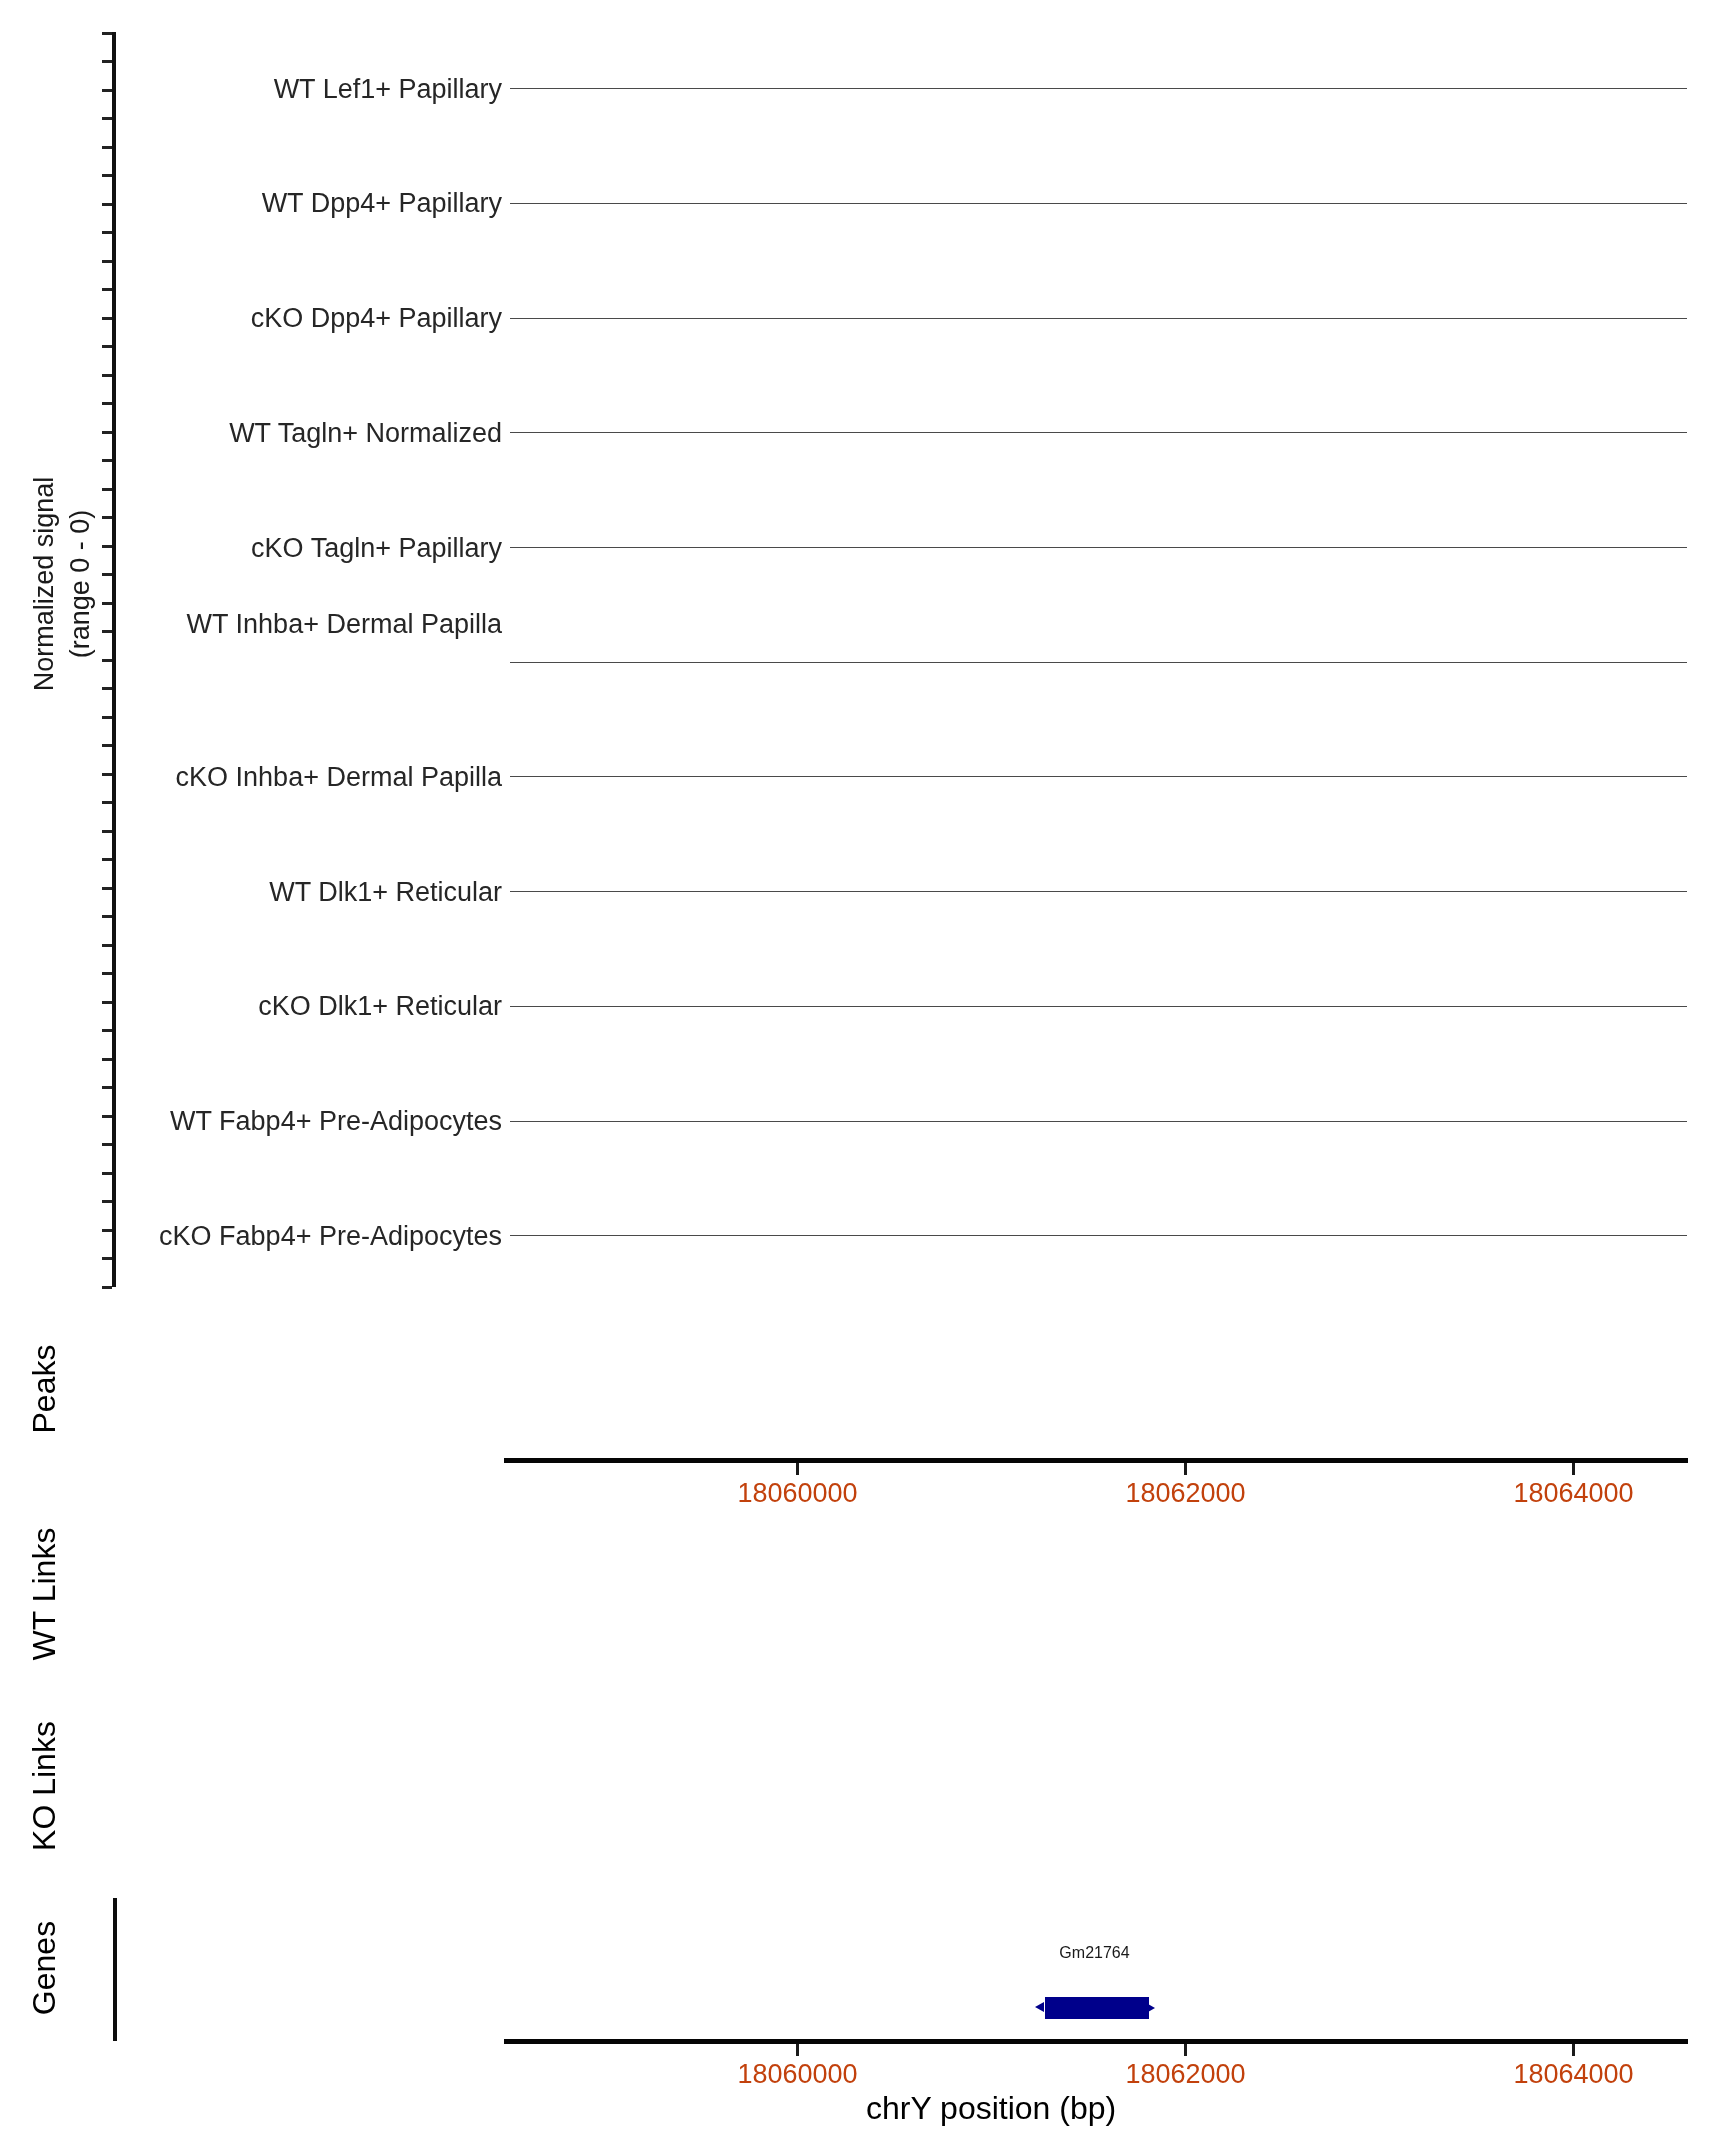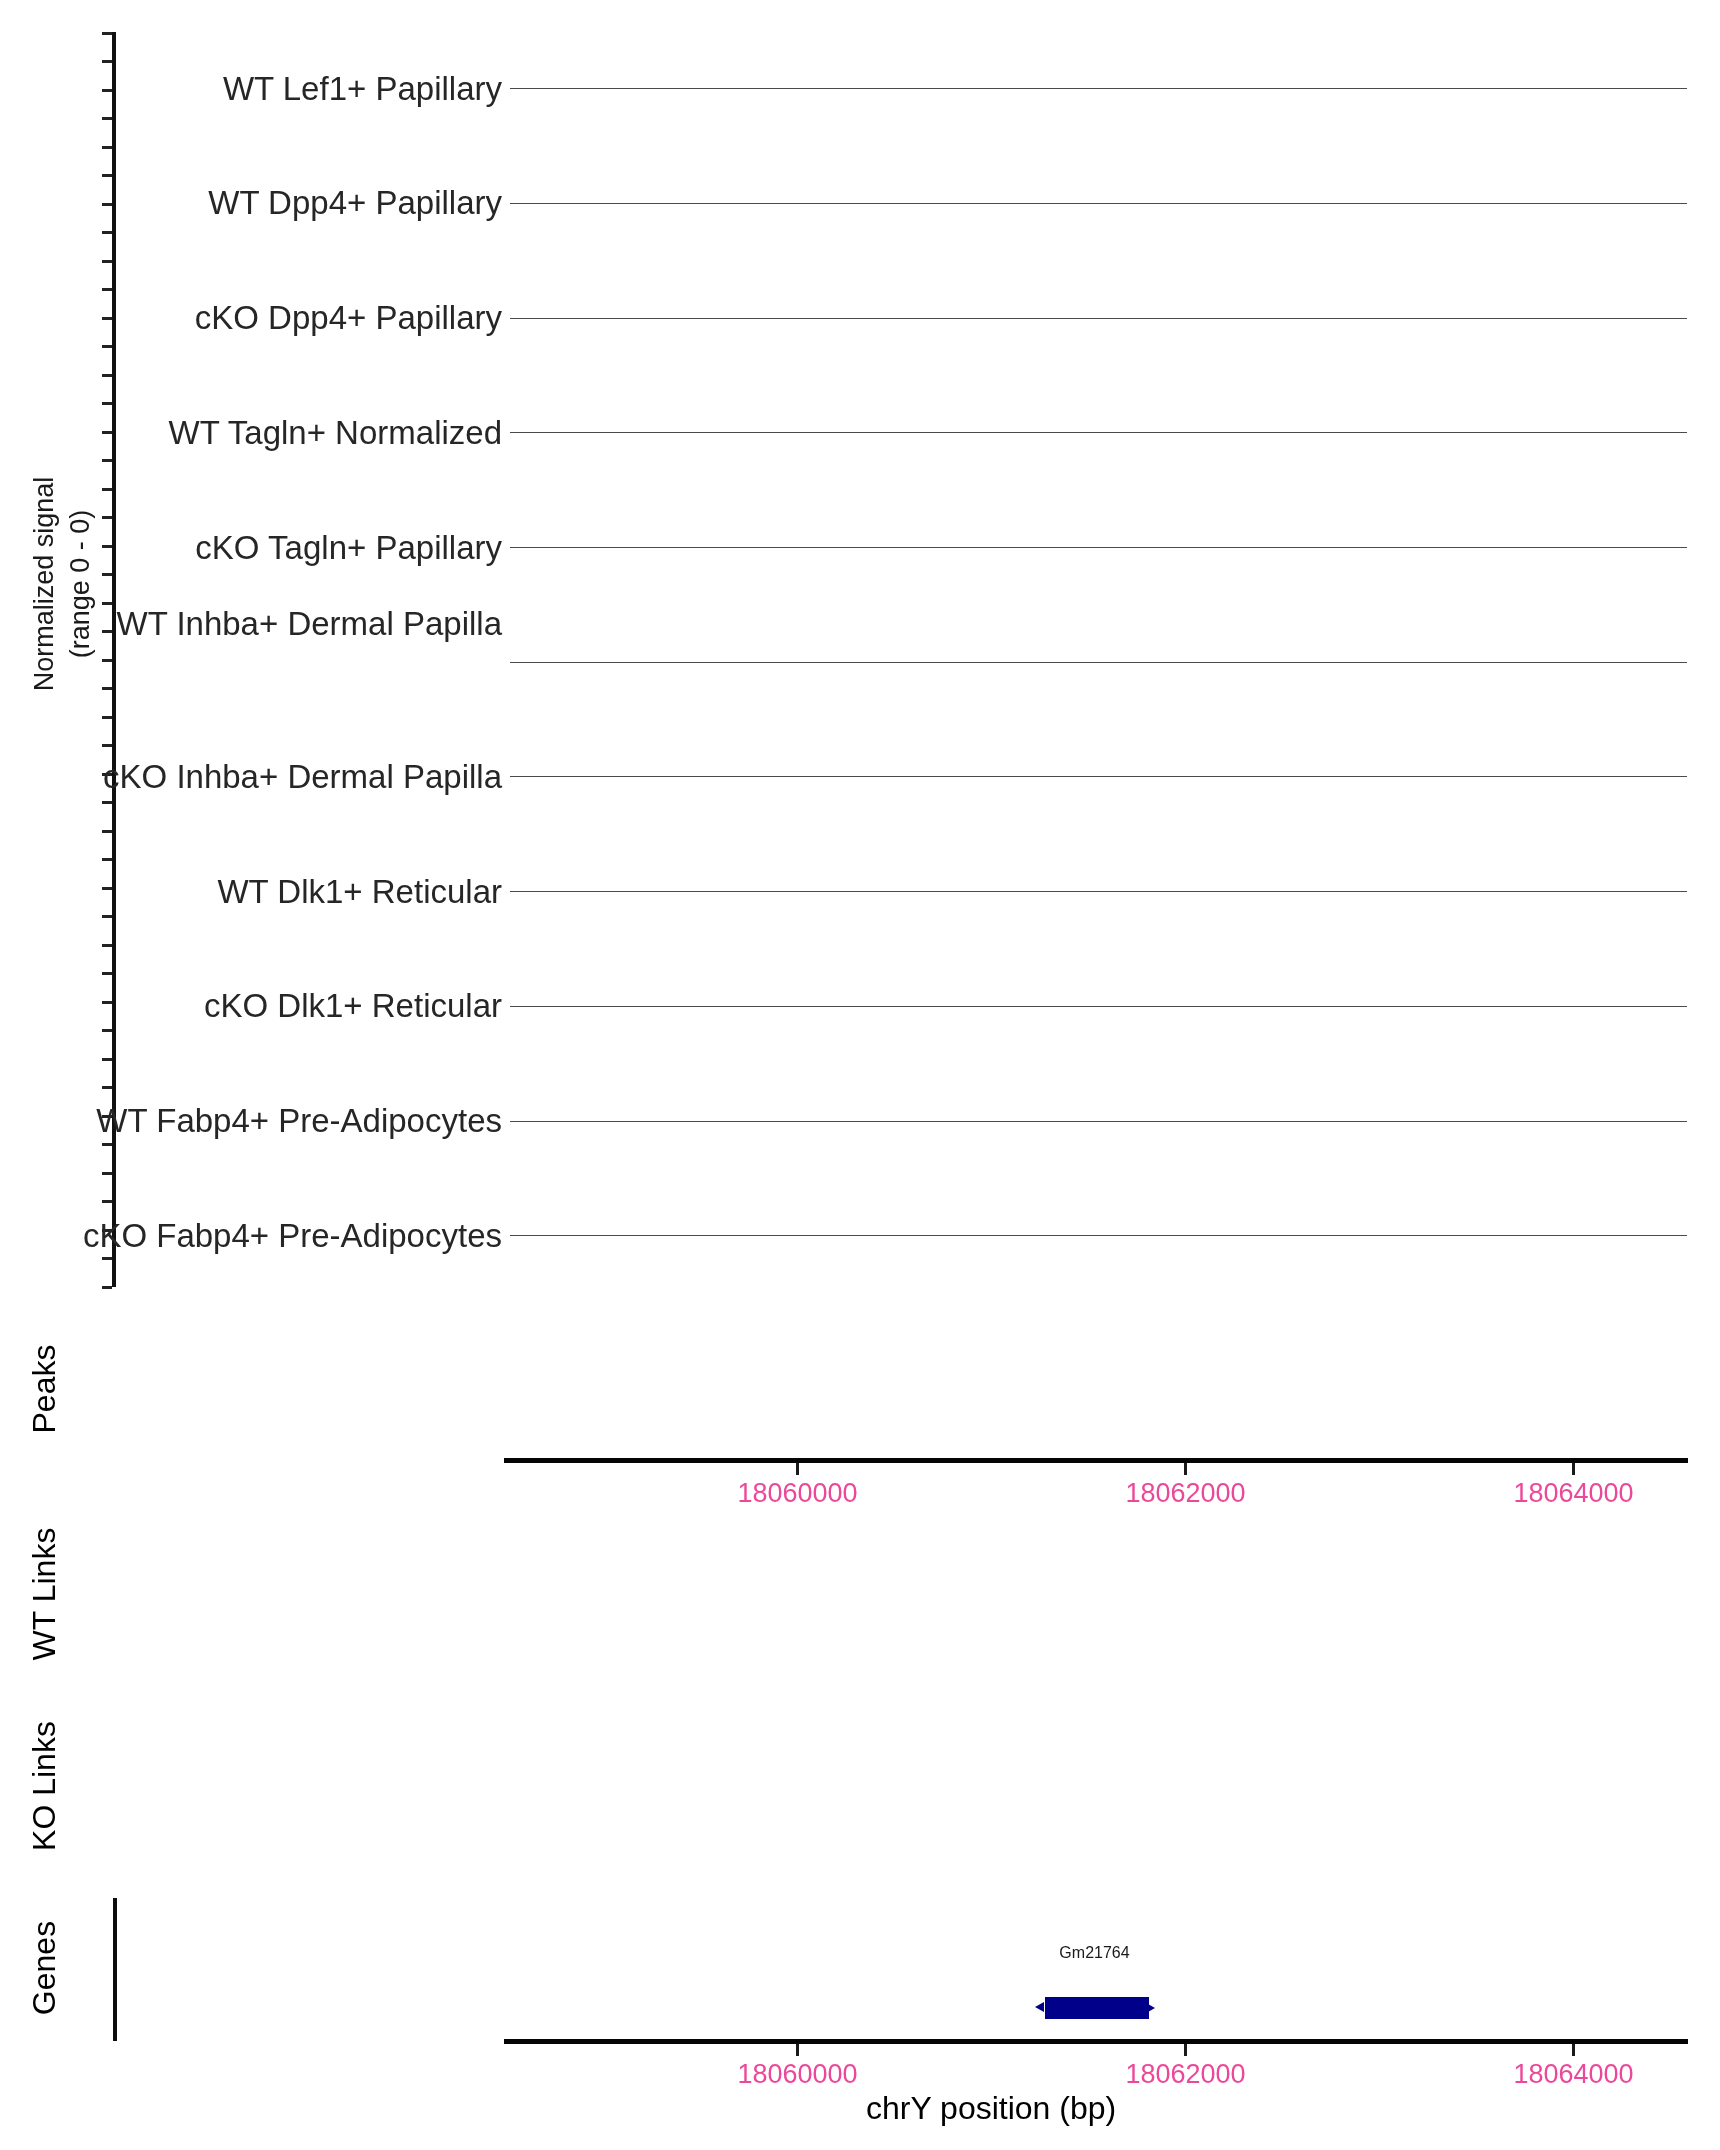--- a/index.html
+++ b/index.html
@@ -30,40 +30,40 @@
   }
   .ylab{
     font-size:27px; line-height:36px; text-align:center; color:#1a1a1a;
   }
   .seclab{
     font-size:32px; color:#000000;
   }
   .track-label{
     position:absolute; right:1219px;
     width:502px; height:34px; line-height:34px;
-    text-align:right; font-size:33px; color:#262626;
+    text-align:right; font-size:27px; color:#262626;
     white-space:nowrap;
   }
   .track-line{
     position:absolute; left:510px;
     width:1177px; height:1.4px; background:#4a4a4a;
   }
   
   .x-axis-line{
     position:absolute; left:504px;
     width:1184px; height:5px; background:#050505;
   }
   .x-tick{
     position:absolute;
     width:2.9px; height:11.5px; background:#1a1a1a;
   }
   .x-tick-label{
     position:absolute;
     width:229px; margin-left:-115px;
-    text-align:center; font-size:27px; color:#ec4899;
+    text-align:center; font-size:27px; color:#c2410c;
     white-space:nowrap;
   }
   .x-axis-title{
     position:absolute; left:981px; top:2090px;
     width:229px; margin-left:-115px;
     text-align:center; font-size:32px; color:#000000; white-space:nowrap;
   }
   
   .genes-axis-line{
     position:absolute; left:113px; top:1898px;

